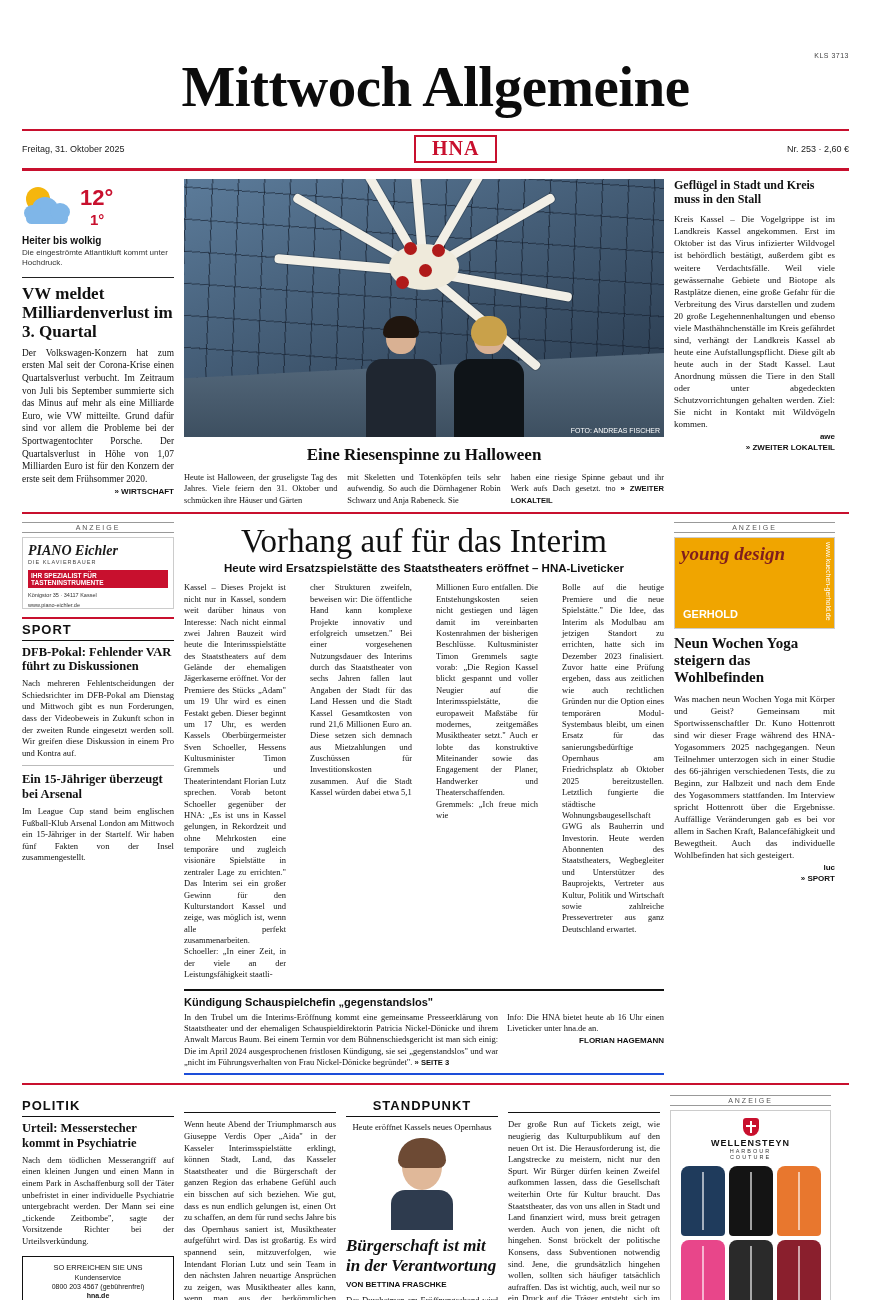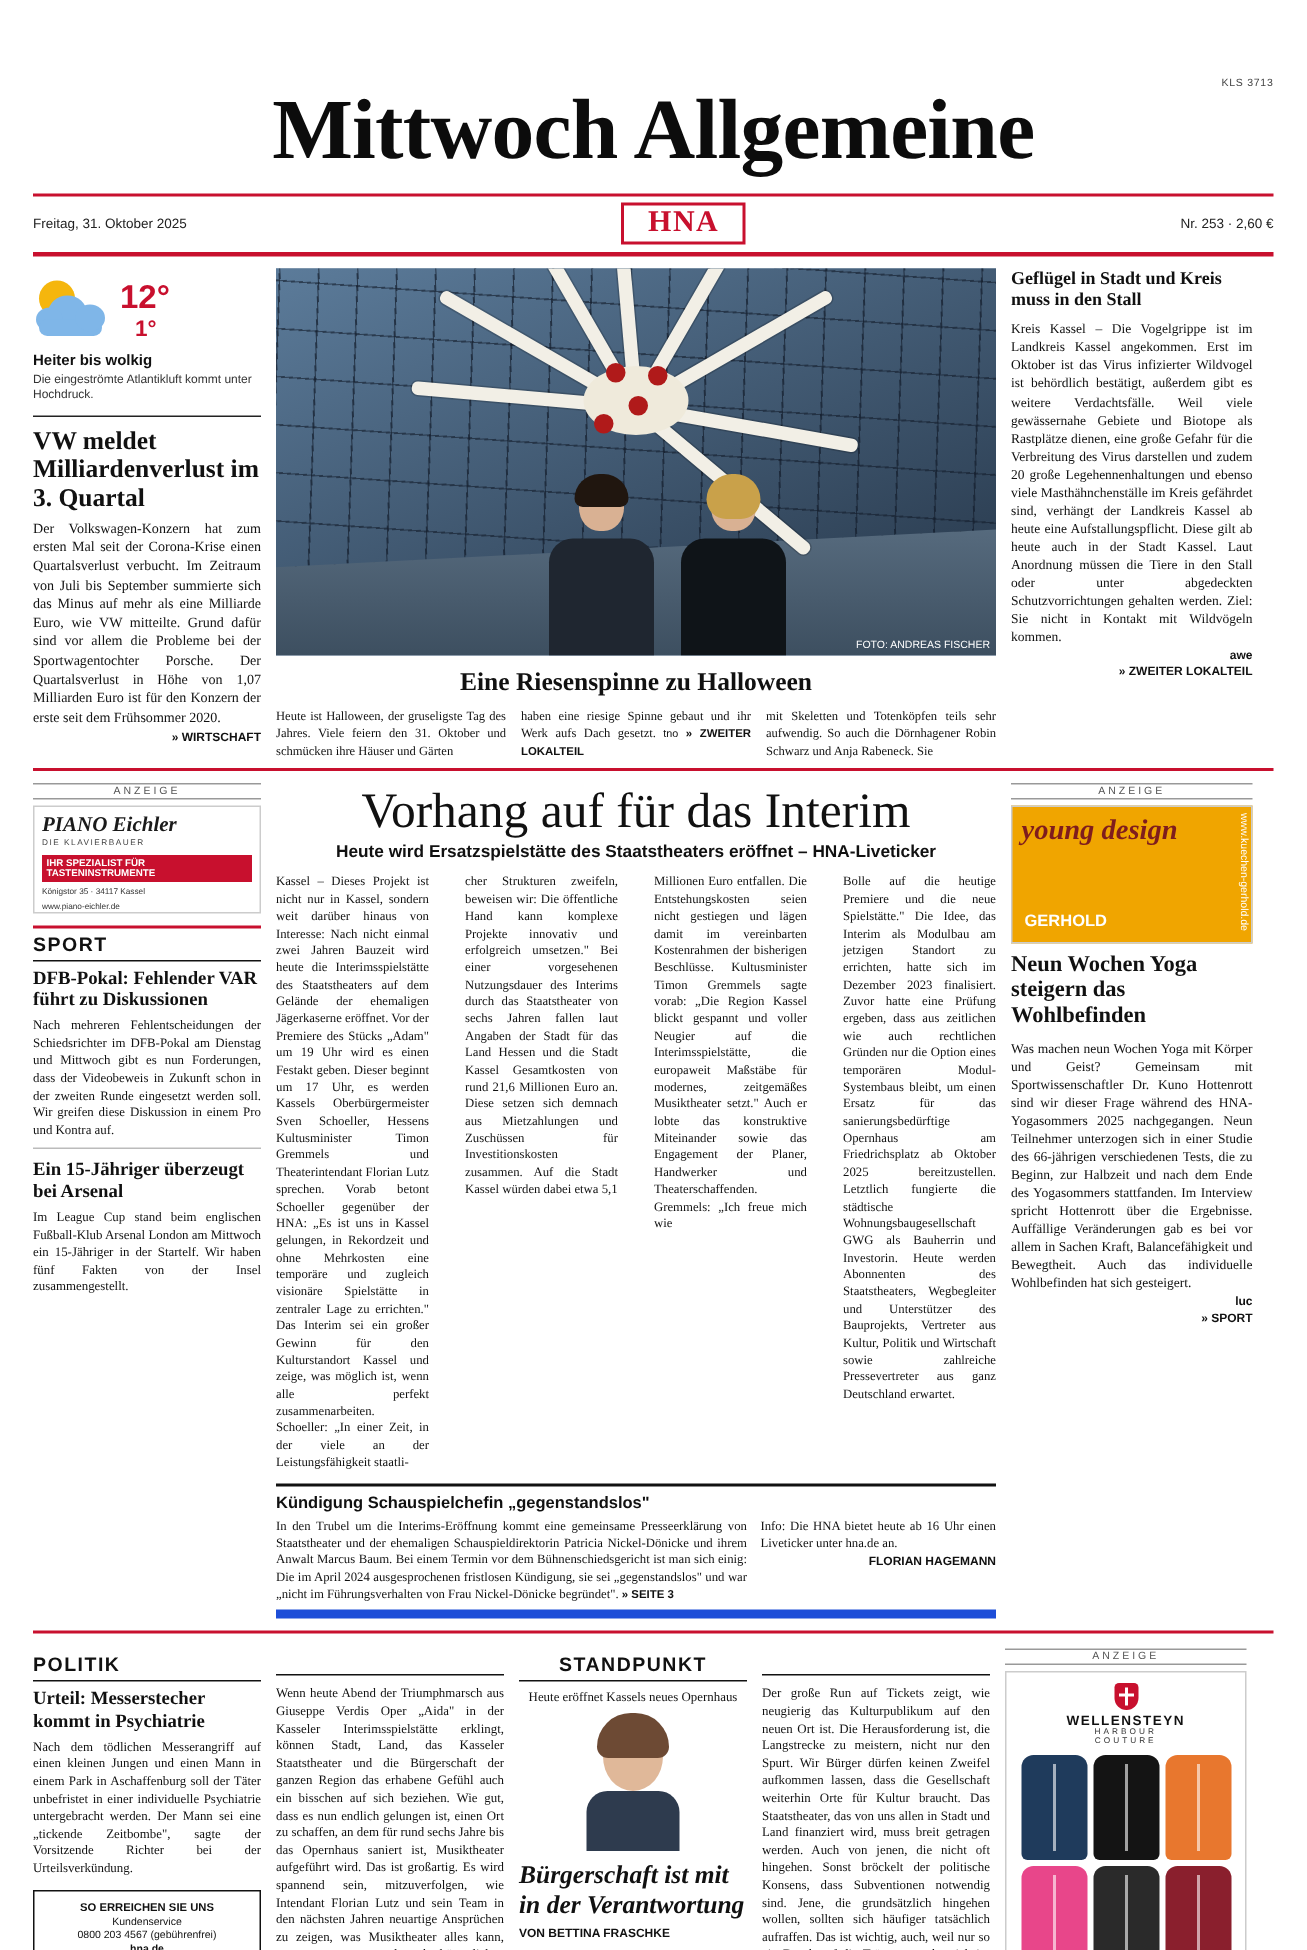--- a/index.html
+++ b/index.html
@@ -135,21 +135,21 @@
   }
   .ad-young .yd { font-family:"Liberation Serif", serif; font-style:italic; font-weight:bold; font-size:19px; color:#7f1d1d; position:absolute; left:6px; top:6px; line-height:1;}
   .ad-young .gerhold { font-family:"Liberation Sans", sans-serif; font-weight:bold; font-size:11px; color:#fff; position:absolute; left:8px; bottom:8px;}
   .ad-young .vert { position:absolute; right:2px; top:4px; font-family:"Liberation Sans", sans-serif; font-size:7px; color:#fff; writing-mode:vertical-rl;}
 
   .interim-head { font-family:"Liberation Serif", serif; font-weight:normal; font-size:33px; text-align:center; line-height:1.05; margin:2px 0 4px 0;}
   .interim-sub { font-family:"Liberation Sans", sans-serif; font-weight:bold; font-size:11.5px; text-align:center; margin-bottom:8px; }
   .four-col { display:flex; gap:24px; }
   .four-col > div { flex:1; font-size:8.5px; line-height:1.34; text-align:justify; }
 
-  .box-kuendigung { border-top:2px solid #111; border-bottom:6px solid #1d4ed8; margin-top:8px; padding:5px 0; }
+  .box-kuendigung { border-top:2px solid #111; border-bottom:2px solid #1d4ed8; margin-top:8px; padding:5px 0; }
   .box-kuendigung h3 { font-family:"Liberation Sans", sans-serif; font-size:11px; margin:0 0 4px 0; }
   .box-cols { display:flex; gap:9px; }
   .box-cols > div { flex:1; font-size:8.5px; line-height:1.34; text-align:justify; }
   .info-line { font-size:8.5px; line-height:1.34; text-align:justify; }
 
   .sport-label, .politik-label, .standpunkt-label {
     font-family:"Liberation Sans", sans-serif; font-weight:bold; letter-spacing:1px;
   }
   .sec-rule-thin { border-top:1px solid #111; }
 
@@ -163,21 +163,21 @@
   .small-head { font-family:"Liberation Serif", serif; font-weight:bold; font-size:12.5px; line-height:1.14; margin:4px 0 5px 0; }
   .b-txt { font-size:8.6px; line-height:1.35; text-align:justify; }
   .standpunkt-title { font-family:"Liberation Serif", serif; font-style:italic; font-weight:bold; font-size:17px; line-height:1.15; }
   .byline { font-family:"Liberation Sans", sans-serif; font-weight:bold; font-size:8px; margin:5px 0 6px 0; }
   .portrait { width:74px; height:92px; margin:4px auto 6px auto; position:relative; }
   .portrait .ph { position:absolute; left:17px; top:6px; width:40px; height:46px; border-radius:50%; background:#e0b899;}
   .portrait .hair { position:absolute; left:13px; top:0px; width:48px; height:30px; border-radius:24px 24px 8px 8px; background:#6d4a34;}
   .portrait .sh { position:absolute; left:6px; bottom:0; width:62px; height:40px; border-radius:14px 14px 0 0; background:#2e3b4e;}
 
   .contact-box { border:1px solid #111; padding:6px; text-align:center; margin-top:8px;}
-  .contact-box .t { font-family:"Liberation Sans", sans-serif; font-weight:bold; font-size:7.5px;text-align:center; }
+  .contact-box .t { font-family:"Liberation Sans", sans-serif; font-weight:normal; font-size:7.5px;text-align:center; }
   .contact-box .s { font-family:"Liberation Sans", sans-serif; font-size:7px; margin-top:2px;}
   .barcode { margin-top:10px; display:flex; align-items:flex-end; gap:1px; height:34px;}
   .barcode i { display:block; background:#111; height:100%; }
   .barnum { font-family:"Liberation Sans", sans-serif; font-size:7px; margin-top:1px;}
 
   .ad-wellen { border:1px solid #ccc; margin-top:4px; height:260px; background:#fff; position:relative; overflow:hidden;}
   .wl-logo { text-align:center; padding-top:5px;}
   .wl-name { font-family:"Liberation Sans", sans-serif; font-weight:bold; font-size:9px; letter-spacing:1px; }
   .wl-sub { font-family:"Liberation Sans", sans-serif; font-size:5.5px; letter-spacing:2px; color:#333;}
   .wl-shield { width:16px; height:18px; margin:2px auto; background:#c8102e; border-radius:3px 3px 8px 8px; position:relative;}
@@ -260,26 +260,26 @@
             <div class="p-torso" style="background:#0f1418"></div>
             <div class="p-head"></div>
             <div class="p-hair" style="background:#c9a14a; height:30px; border-radius:18px 18px 14px 14px;"></div>
           </div>
         </div>
         <div class="photo-cap">FOTO: ANDREAS FISCHER</div>
       </div>
       <div class="photo-head">Eine Riesenspinne zu Halloween</div>
       <div class="cap-cols">
         <div>Heute ist Halloween, der gruseligste Tag des Jahres. Viele feiern den 31. Oktober und schmücken ihre Häuser und Gärten</div>
+        <div>mit Skeletten und Totenköpfen teils sehr aufwendig. So auch die Dörnhagener Robin Schwarz und Anja Rabeneck. Sie</div>
         <div>
           <span>haben eine riesige Spinne gebaut und ihr Werk aufs Dach gesetzt.</span>
           <span class="cap-credit">tno</span>
           <span class="bold-ref">» ZWEITER LOKALTEIL</span>
         </div>
-        <div>mit Skeletten und Totenköpfen teils sehr aufwendig. So auch die Dörnhagener Robin Schwarz und Anja Rabeneck. Sie</div>
       </div>
     </div>
 
     <div class="col-right">
       <div class="head-right">Geflügel in Stadt und Kreis muss in den Stall</div>
       <div class="right-body">Kreis Kassel – Die Vogelgrippe ist im Landkreis Kassel angekommen. Erst im Oktober ist das Virus infizierter Wildvogel ist behördlich bestätigt, außerdem gibt es weitere Verdachtsfälle. Weil viele gewässernahe Gebiete und Biotope als Rastplätze dienen, eine große Gefahr für die Verbreitung des Virus darstellen und zudem 20 große Legehennenhaltungen und ebenso viele Masthähnchenställe im Kreis gefährdet sind, verhängt der Landkreis Kassel ab heute eine Aufstallungspflicht. Diese gilt ab heute auch in der Stadt Kassel. Laut Anordnung müssen die Tiere in den Stall oder unter abgedeckten Schutzvorrichtungen gehalten werden. Ziel: Sie nicht in Kontakt mit Wildvögeln kommen.</div>
       <span class="ref">awe</span>
       <span class="ref">» ZWEITER LOKALTEIL</span>
     </div>
   </div>

